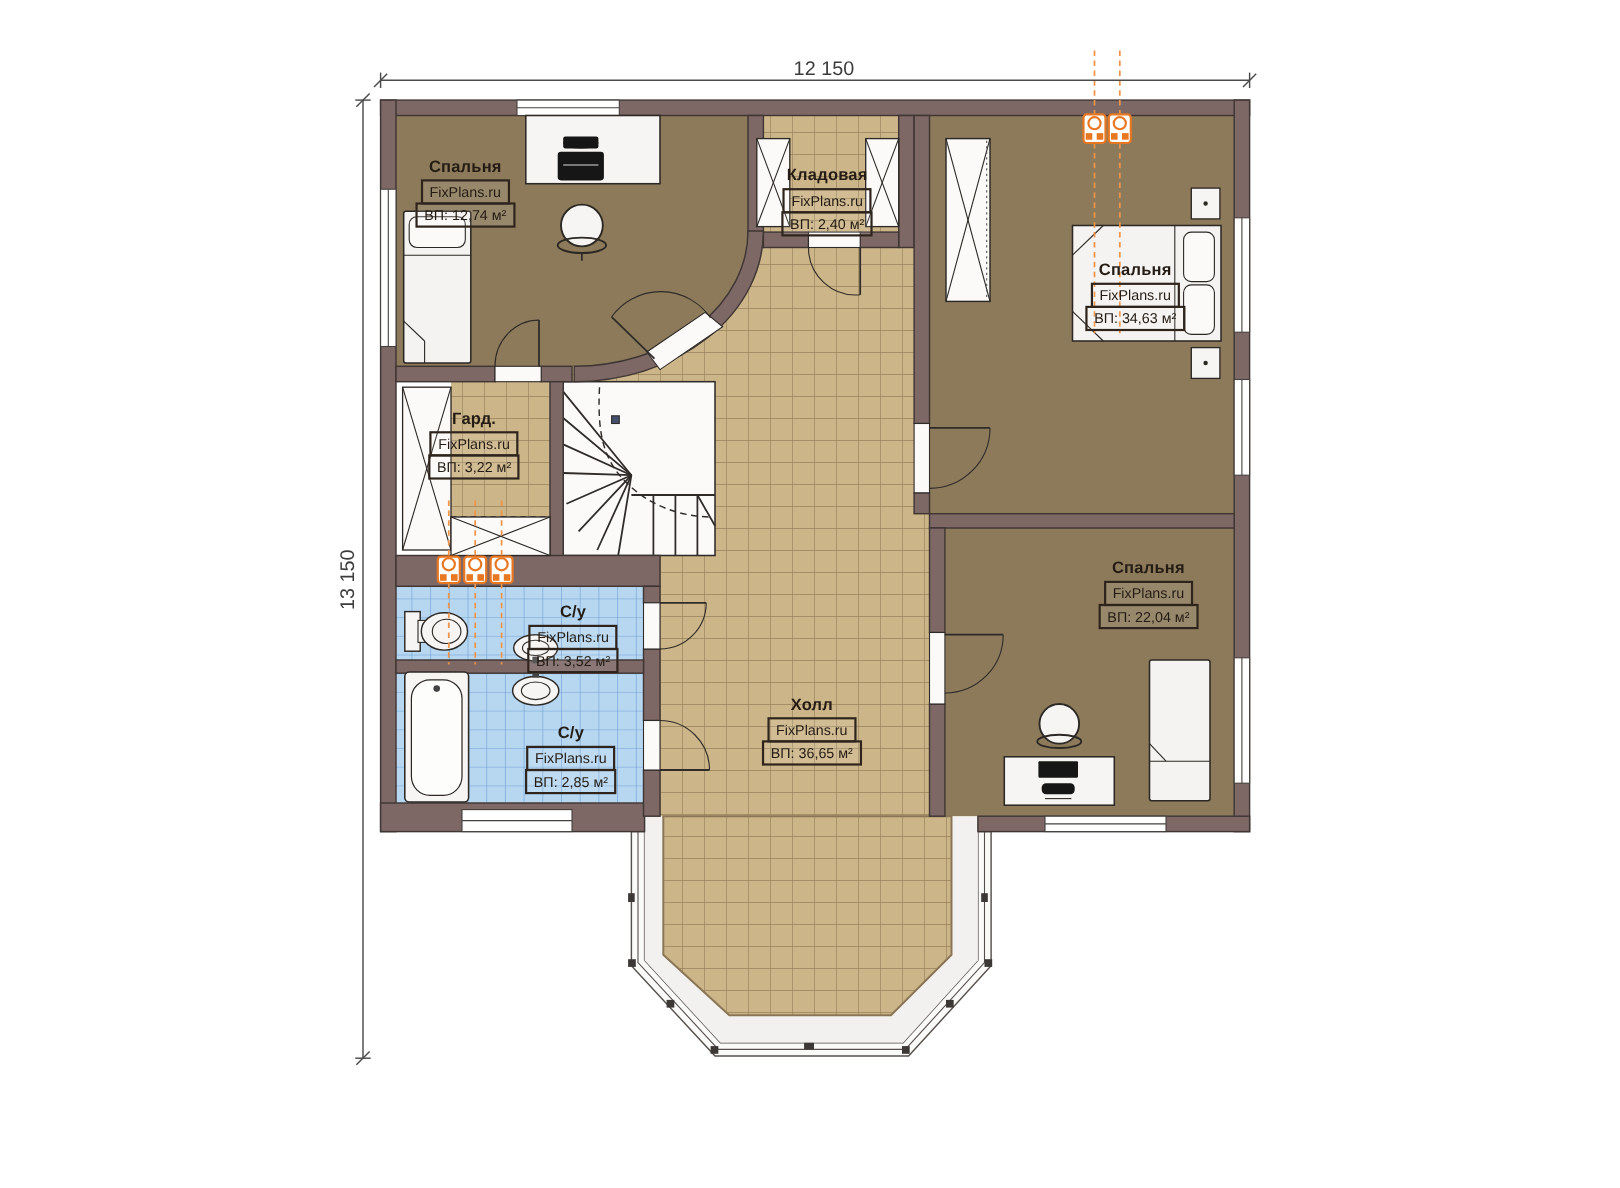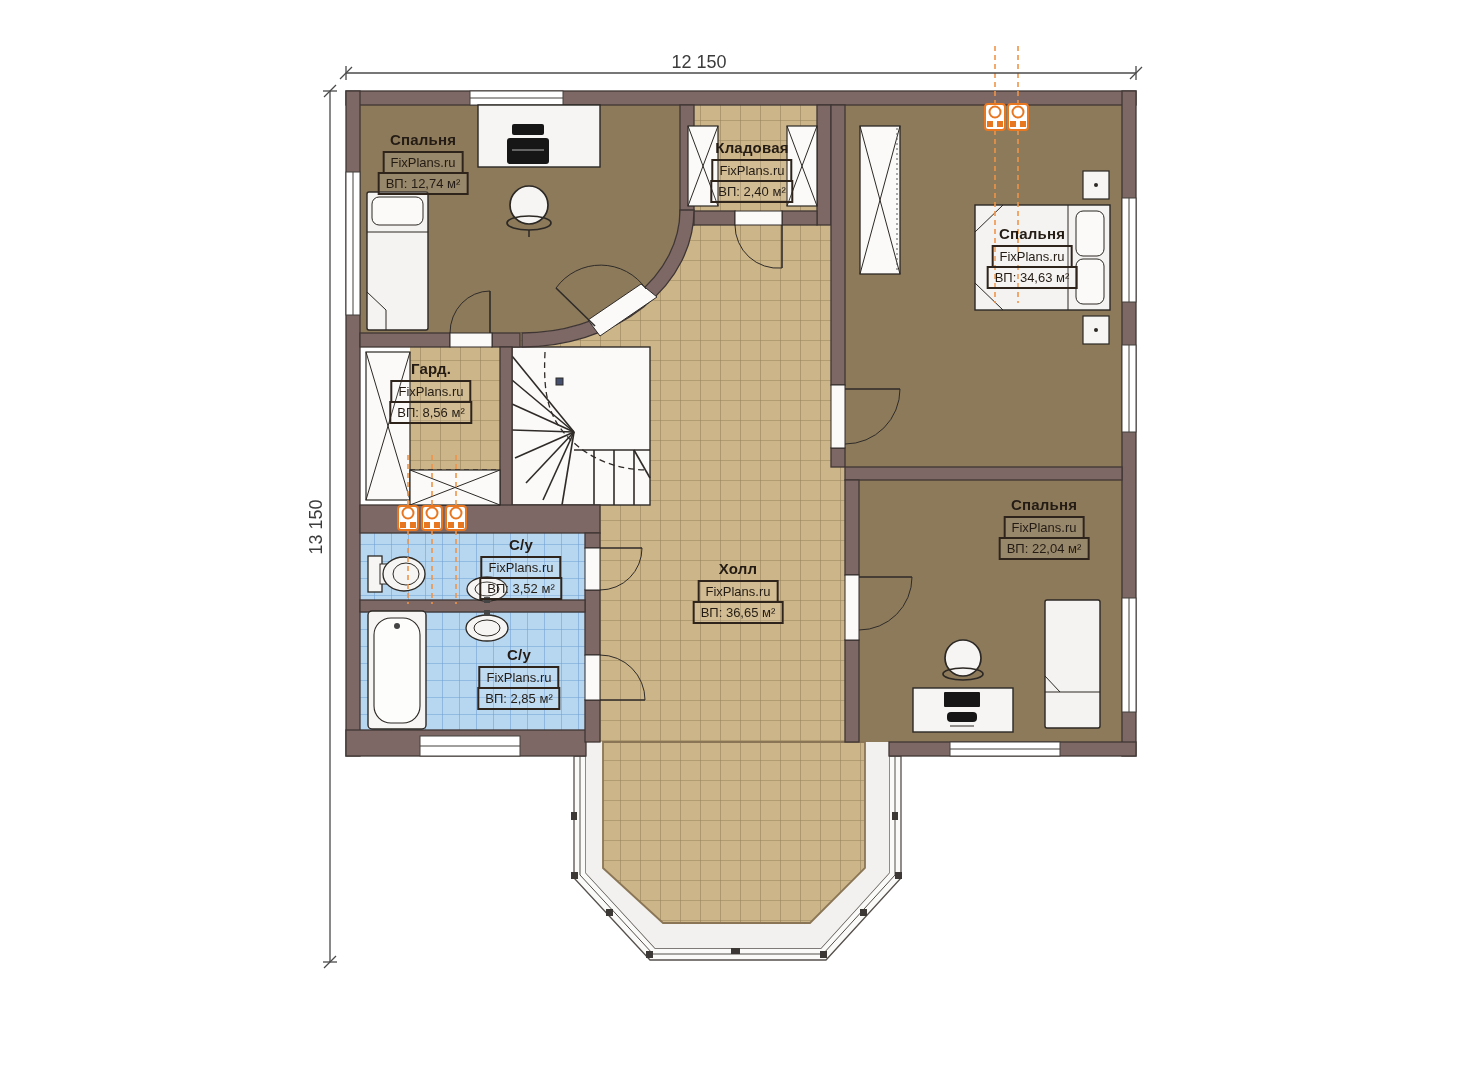--- a/index.html
+++ b/index.html
@@ -1,21 +1,21 @@
 <!DOCTYPE html>
 <html><head>
 <meta charset="utf-8">
 <style>
   html,body{margin:0;padding:0;background:#ffffff;}
   .stage{position:relative;width:1473px;height:1080px;background:#ffffff;overflow:hidden;
          font-family:"Liberation Sans", sans-serif;}
   .plan-svg{position:absolute;left:0;top:0;}
   .room-label{position:absolute;display:flex;flex-direction:column;align-items:center;
               transform:translateX(-50%);color:#241c14;z-index:5;pointer-events:none;}
-  .rname{font-weight:bold;font-size:15px;line-height:18px;margin-bottom:2px;letter-spacing:.2px;}
+  .rname{font-weight:bold;font-size:15px;line-height:18px;margin-bottom:2px;letter-spacing:.2px;margin-top:12px;}
   .rbox{border:2px solid #2e241c;padding:0 6px;font-size:13px;line-height:19px;
         background:rgba(255,255,255,0.10);white-space:nowrap;}
   .rbox2{margin-top:-2px;}
   .dim-label{position:absolute;font-size:18px;color:#3c3c3c;z-index:4;transform:translateX(-50%);}
   .dim-label.vert{transform:translate(-50%,-50%) rotate(-90deg);transform-origin:center;}
 </style>
 </head>
 <body>
 
 <div class="stage">
@@ -345,21 +345,21 @@
     <line x1="340" y1="79" x2="352" y2="67"></line>
         <line x1="1130" y1="79" x2="1142" y2="67"></line>
     <line x1="330" y1="91" x2="330" y2="962"></line>
     <line x1="323" y1="91" x2="337" y2="91"></line>
         <line x1="323" y1="962" x2="337" y2="962"></line>
     <line x1="324" y1="97" x2="336" y2="85"></line>
         <line x1="324" y1="968" x2="336" y2="956"></line>
   </g>
 </svg>
 
-<div class="dim-label" style="left:699px;top:52px">12 150</div>
+<div class="dim-label" style="left:749px;top:52px">12 150</div>
 <div class="dim-label vert" style="left:316px;top:527px">13 150</div>
 
 <div class="room-label" style="left:423px;top:131px">
   <div class="rname">Спальня</div>
   <div class="rbox">FixPlans.ru</div>
   <div class="rbox rbox2">ВП: 12,74 м²</div>
 </div>
 
 <div class="room-label" style="left:752px;top:139px">
   <div class="rname">Кладовая</div>
@@ -369,36 +369,36 @@
 
 <div class="room-label" style="left:1032px;top:225px">
   <div class="rname">Спальня</div>
   <div class="rbox">FixPlans.ru</div>
   <div class="rbox rbox2">ВП: 34,63 м²</div>
 </div>
 
 <div class="room-label" style="left:431px;top:360px">
   <div class="rname">Гард.</div>
   <div class="rbox">FixPlans.ru</div>
-  <div class="rbox rbox2">ВП: 8,56 м²</div>
+  <div class="rbox rbox2">ВП: 3,22 м²</div>
 </div>
 
 <div class="room-label" style="left:521px;top:536px">
   <div class="rname">С/у</div>
   <div class="rbox">FixPlans.ru</div>
   <div class="rbox rbox2">ВП: 3,52 м²</div>
 </div>
 
 <div class="room-label" style="left:519px;top:646px">
   <div class="rname">С/у</div>
   <div class="rbox">FixPlans.ru</div>
   <div class="rbox rbox2">ВП: 2,85 м²</div>
 </div>
 
-<div class="room-label" style="left:738px;top:560px">
+<div class="room-label" style="left:738px;top:620px">
   <div class="rname">Холл</div>
   <div class="rbox">FixPlans.ru</div>
   <div class="rbox rbox2">ВП: 36,65 м²</div>
 </div>
 
 <div class="room-label" style="left:1044px;top:496px">
   <div class="rname">Спальня</div>
   <div class="rbox">FixPlans.ru</div>
   <div class="rbox rbox2">ВП: 22,04 м²</div>
 </div>

